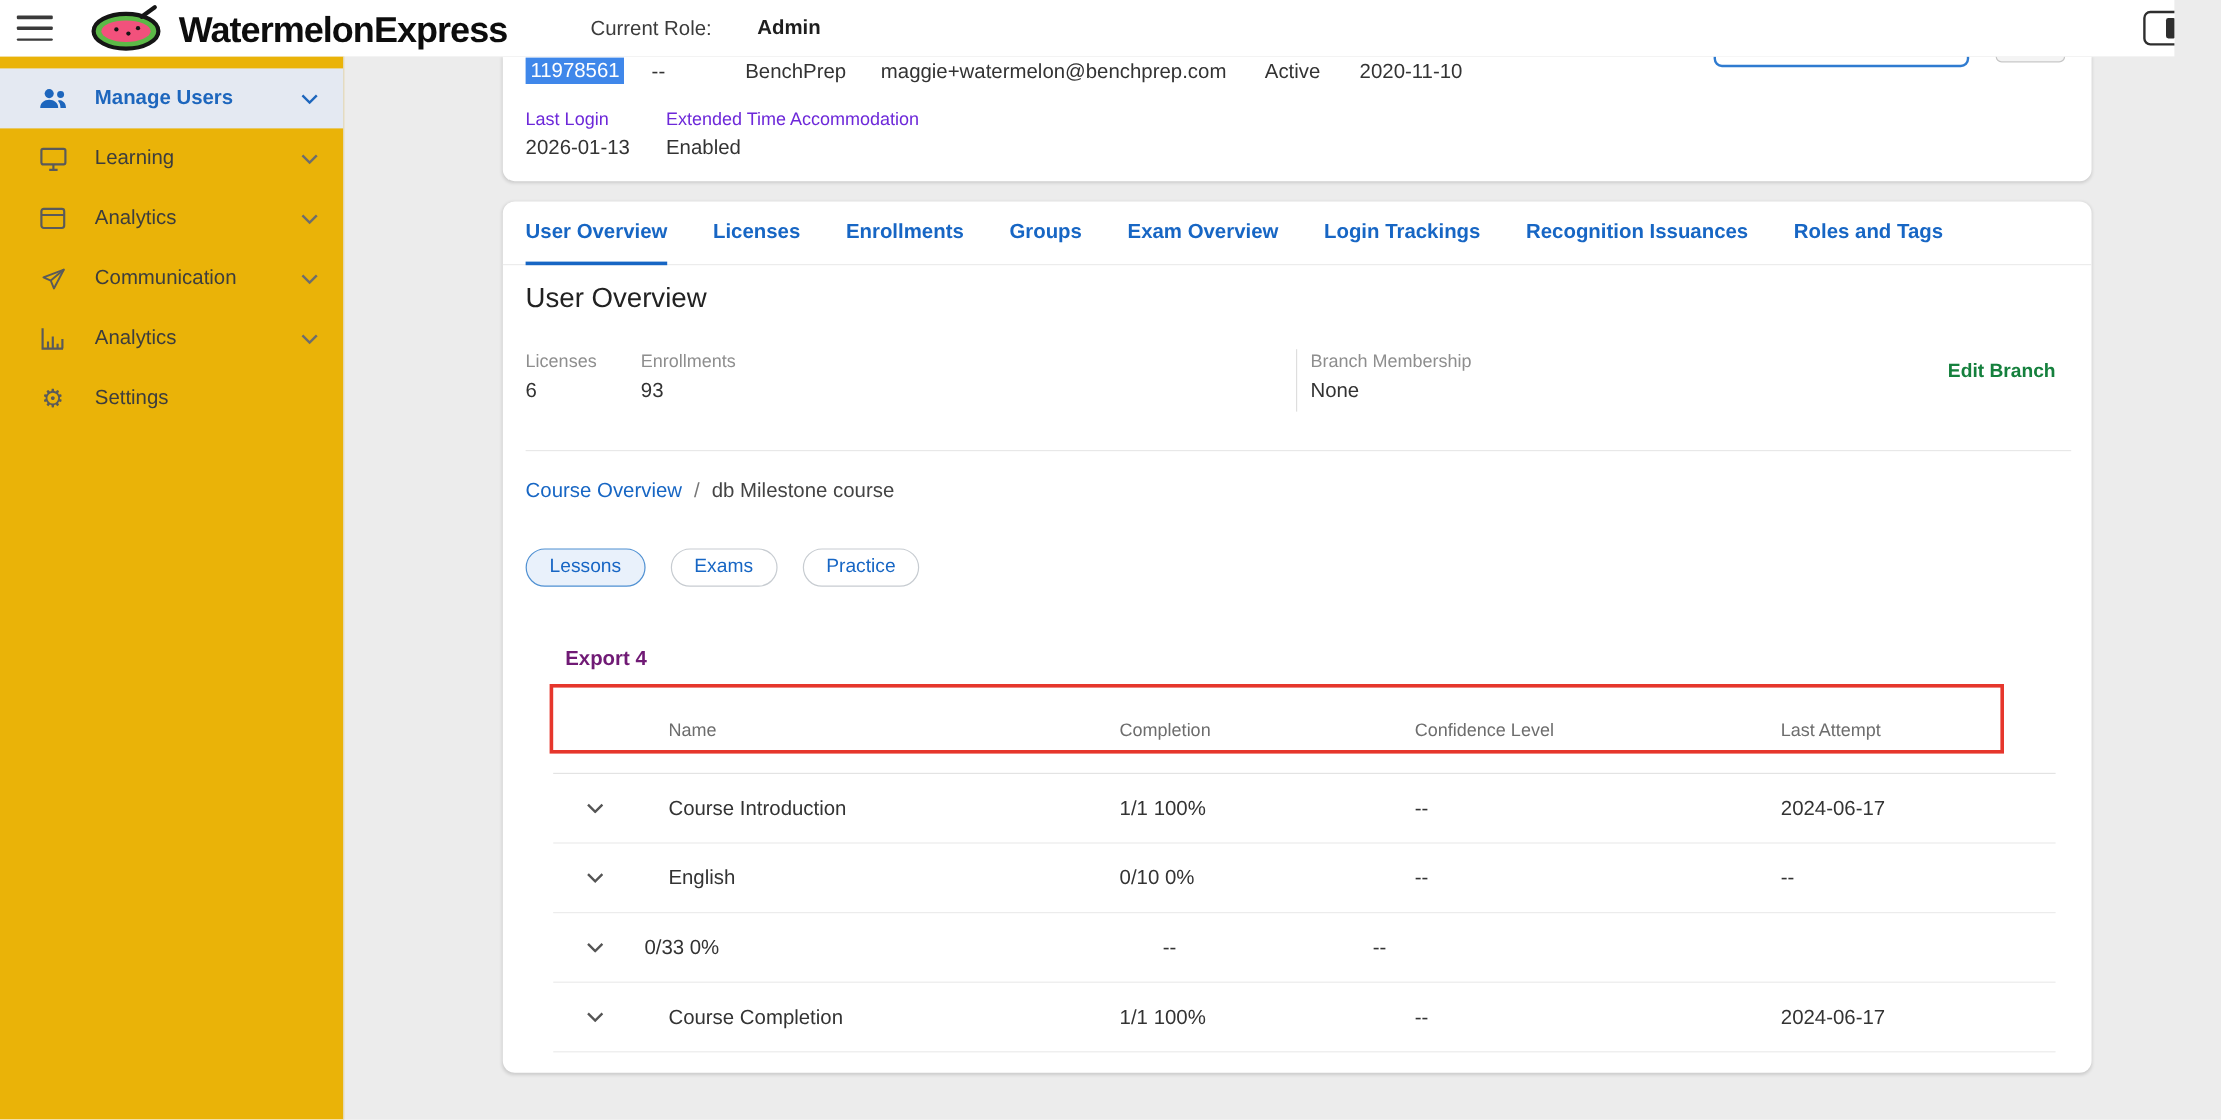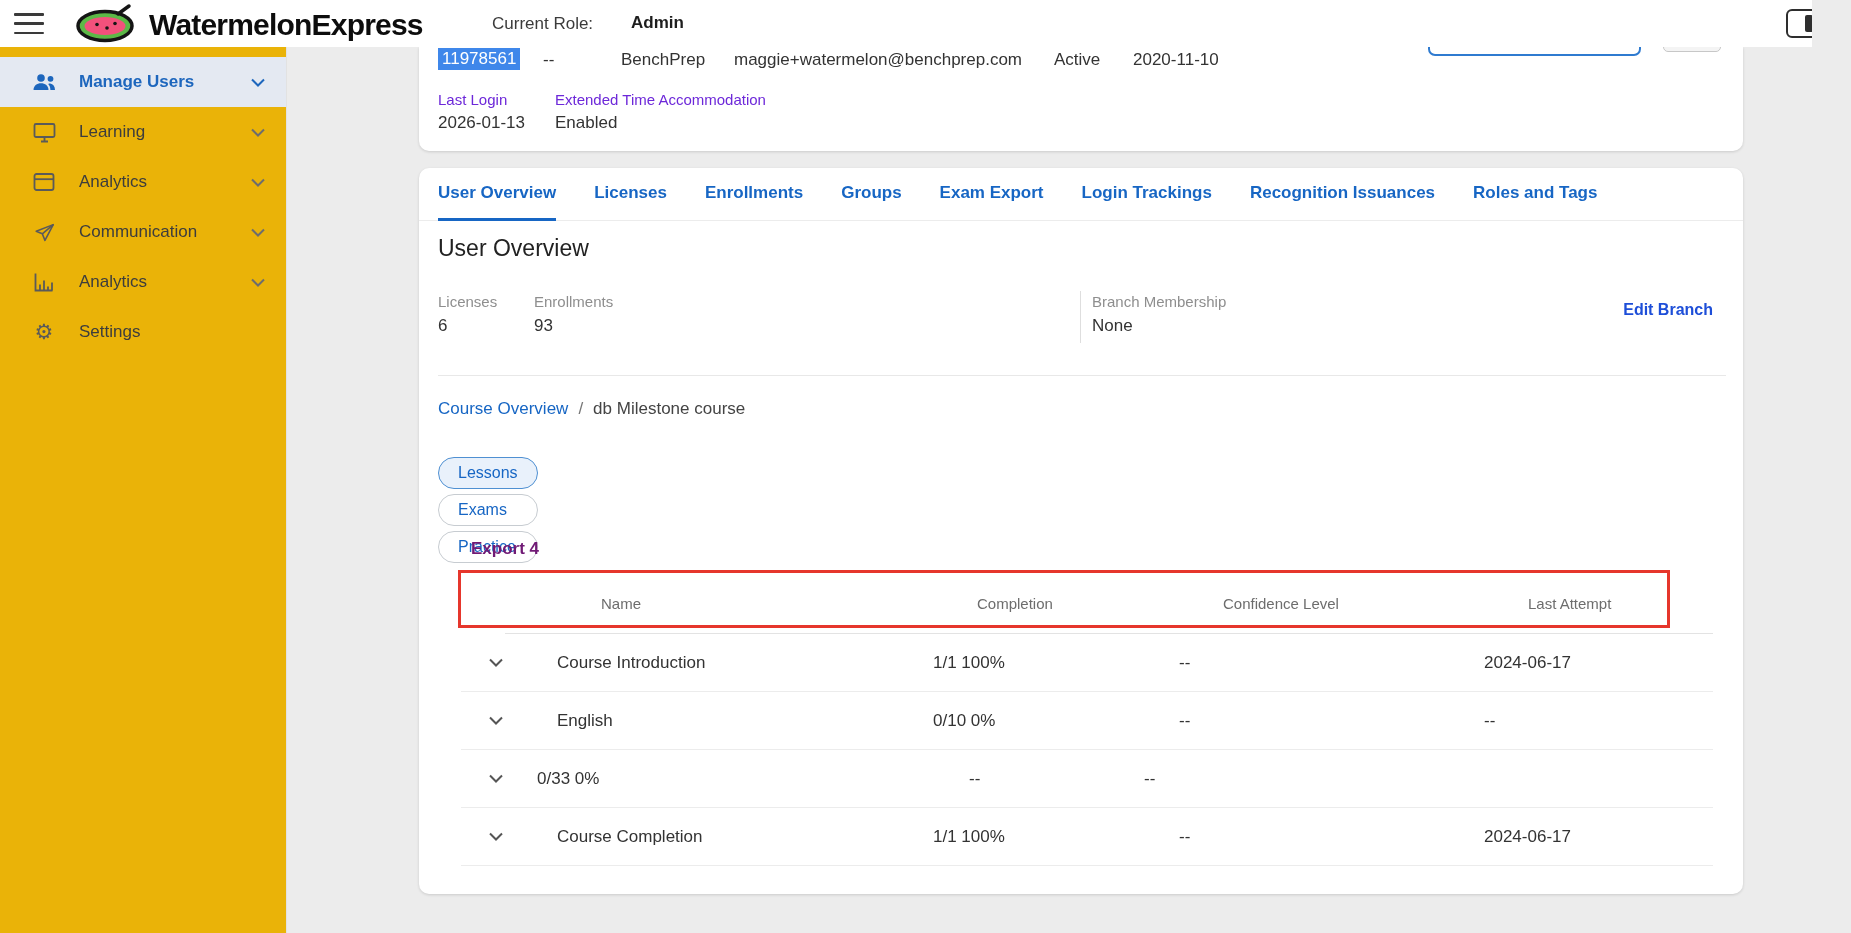--- a/index.html
+++ b/index.html
@@ -56,38 +56,38 @@
 
   .dc-heading { position:absolute; top:67px; left:19px; font-size:23px; font-weight:400; color:#222; }
 
   .stat-block { position:absolute; top:125px; }
   .stat-label { font-size:15px; color:#8e8e8e; }
   .stat-value { font-size:17px; color:#333; margin-top:6px; }
   .stat-licenses { left:19px; }
   .stat-enrollments { left:115px; }
   .stat-divider { position:absolute; left:661px; top:123px; width:1px; height:52px; background:#dedede; }
   .stat-branch { left:673px; }
-  .edit-branch { position:absolute; top:133px; right:30px; color:#1d4ed8; font-weight:700; font-size:16px; cursor:pointer; background:none; border:none; }
+  .edit-branch { position:absolute; top:133px; right:30px; color:#15803d; font-weight:700; font-size:16px; cursor:pointer; background:none; border:none; }
 
   .section-divider { position:absolute; top:207px; left:19px; right:17px; height:1px; background:#e8e8e8; }
 
   .breadcrumb { position:absolute; top:231px; left:19px; font-size:17px; display:flex; gap:10px; align-items:center; }
   .bc-link { color:#1766c4; cursor:pointer; }
   .bc-sep { color:#777; }
   .bc-current { color:#444; }
 
-  .pillbar { position:absolute; top:289px; left:19px; display:flex; gap:5px;flex-direction:column; }
+  .pillbar { position:absolute; top:289px; left:19px; display:flex; gap:21px; }
   .pill { height:32px; border-radius:17px; display:flex; align-items:center; padding:0 19px; font-size:16px; color:#1766c4; background:#fff; border:1px solid #c7ccd1; cursor:pointer; }
   .pill.active { background:#e9f1fb; border-color:#4f90d2; }
 
   .export-link { position:absolute; top:371px; left:52px; font-size:17px; font-weight:700; color:#701a75; cursor:pointer; background:none; border:none; }
 
   .lesson-table { position:absolute; top:405px; left:42px; width:1252px; }
   .trow { display:grid; grid-template-columns:76px 396px 210px 340px 230px; align-items:center; }
-  .lt-head { height:61px; border-bottom:1px solid #e3e3e3; color:#6d6d6d; font-size:15px;margin-left:44px; }
+  .lt-head { height:72px; border-bottom:1px solid #e3e3e3; color:#6d6d6d; font-size:15px; }
   .lt-row { height:58px; border-bottom:1px solid #ececec; font-size:17px; color:#333; }
   .c-name { padding-left:20px; }
   .c-comp { text-align:left; }
   .c-conf { padding-left:36px; }
   .c-last { padding-left:1px; }
   .c-exp { padding-left:24px; display:flex; align-items:center; }
   .exp-btn { width:22px; height:22px; display:flex; align-items:center; justify-content:center; background:none; border:none; cursor:pointer; color:#555; }
   .red-box { position:absolute; left:-3px; top:-3px; width:1212px; height:58px; border:3px solid #e6362c; pointer-events:none; z-index:3; }
 </style>
 </head>
@@ -216,21 +216,21 @@
     <span class="uc-sub" style="left:19px">2026-01-13</span>
     <span class="uc-sub" style="left:136px">Enabled</span>
   </section>
 
   <section class="detail-card">
     <div class="tabbar">
       <div class="tab active">User Overview</div>
       <div class="tab">Licenses</div>
       <div class="tab">Enrollments</div>
       <div class="tab">Groups</div>
-      <div class="tab">Exam Export</div>
+      <div class="tab">Exam Overview</div>
       <div class="tab">Login Trackings</div>
       <div class="tab">Recognition Issuances</div>
       <div class="tab">Roles and Tags</div>
     </div>
 
     <h1 class="dc-heading">User Overview</h1>
 
     <div class="stat-block stat-licenses">
       <div class="stat-label">Licenses</div>
       <div class="stat-value">6</div>

